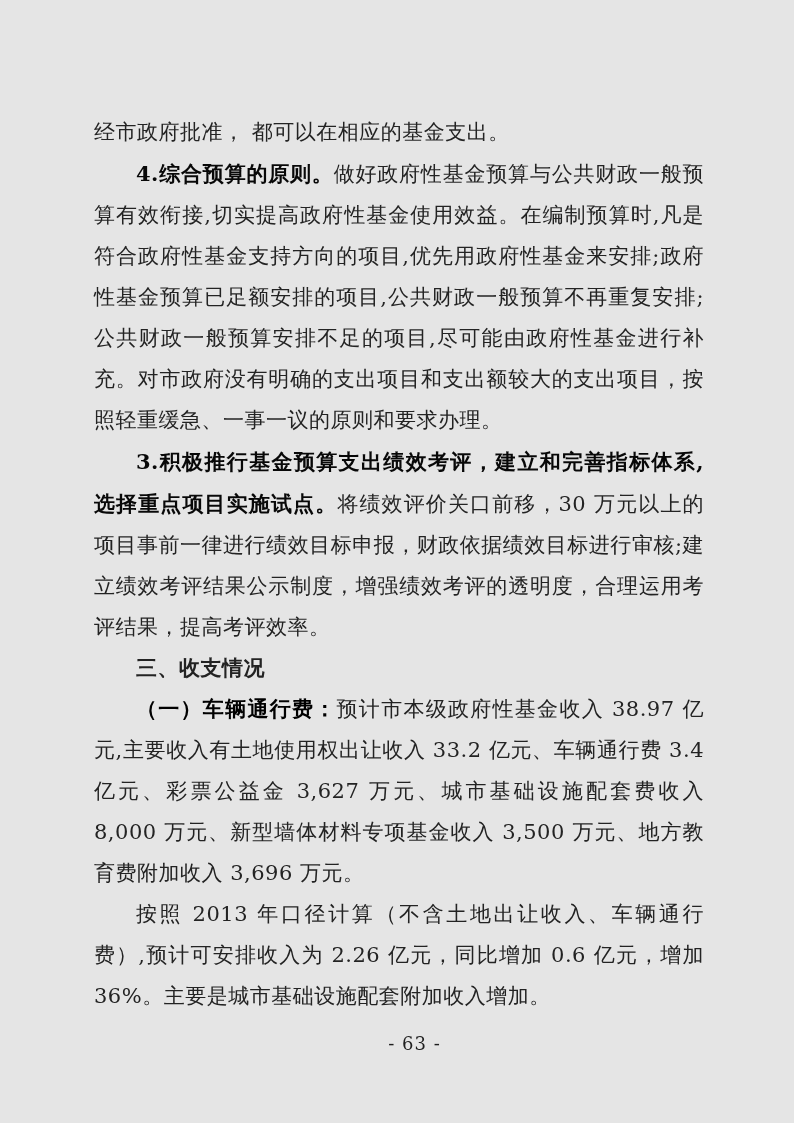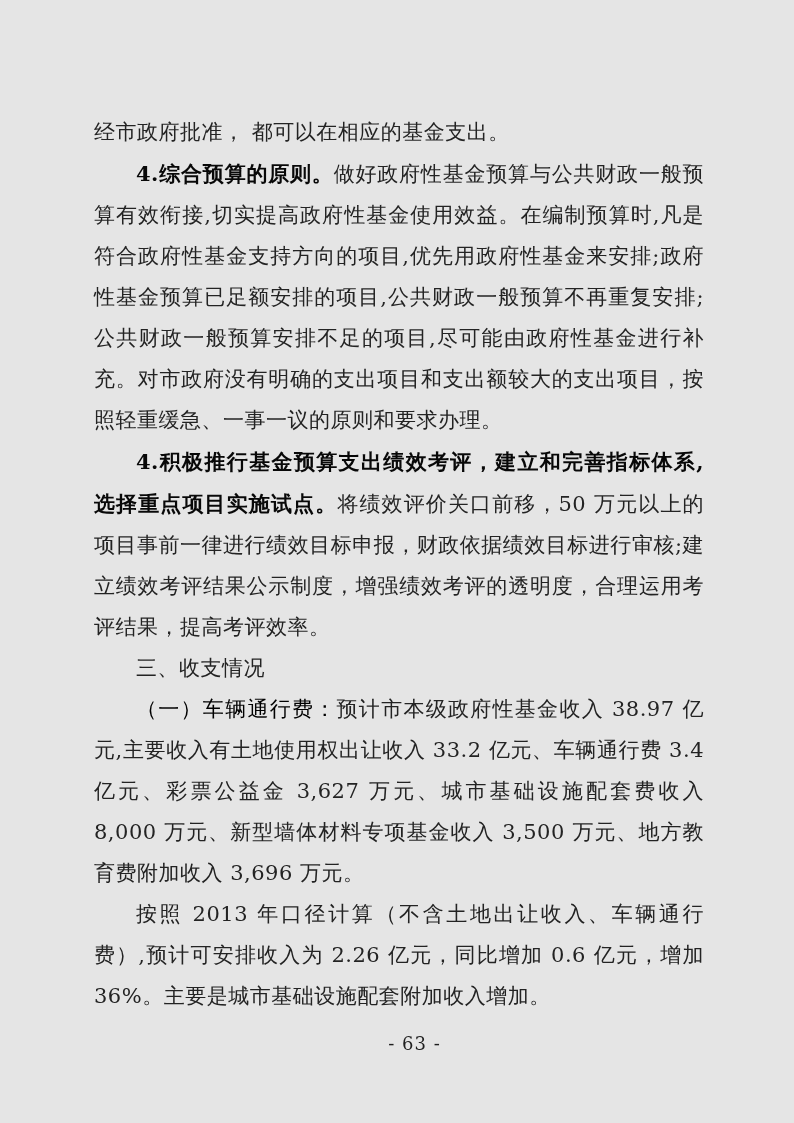--- a/index.html
+++ b/index.html
@@ -27,21 +27,21 @@
     color:#232323;
   }
   .indent{text-indent:2em;}
   .lead-bold{
     font-weight:bold;
     color:#080808;
     margin-top:20px;
   }
   .hei{
     font-family:"DejaVu Sans","Liberation Sans",sans-serif;
-    font-weight:normal;
+    font-weight:bold;
     color:#000000;
   }
   .section-heading{
     font-size:21px;
     line-height:41px;
     text-indent:2em;
     margin:0;
   }
   .footer{
     position:absolute;
@@ -56,21 +56,21 @@
 </head>
 <body>
 
 <div class="page">
   <div class="text-block">
 
     <p><span>经市政府批准， 都可以在相应的基金支出。</span></p>
 
     <p class="indent"><span class="lead-bold">4.综合预算的原则。</span><span>做好政府性基金预算与公共财政一般预算有效衔接,切实提高政府性基金使用效益。在编制预算时,凡是符合政府性基金支持方向的项目,优先用政府性基金来安排;政府性基金预算已足额安排的项目,公共财政一般预算不再重复安排;公共财政一般预算安排不足的项目,尽可能由政府性基金进行补充。对市政府没有明确的支出项目和支出额较大的支出项目，按照轻重缓急、一事一议的原则和要求办理。</span></p>
 
-    <p class="indent"><span class="lead-bold">4.积极推行基金预算支出绩效考评，建立和完善指标体系,选择重点项目实施试点。</span><span>将绩效评价关口前移，50 万元以上的项目事前一律进行绩效目标申报，财政依据绩效目标进行审核;建立绩效考评结果公示制度，增强绩效考评的透明度，合理运用考评结果，提高考评效率。</span></p>
+    <p class="indent"><span class="lead-bold">3.积极推行基金预算支出绩效考评，建立和完善指标体系,选择重点项目实施试点。</span><span>将绩效评价关口前移，30 万元以上的项目事前一律进行绩效目标申报，财政依据绩效目标进行审核;建立绩效考评结果公示制度，增强绩效考评的透明度，合理运用考评结果，提高考评效率。</span></p>
 
     <p class="section-heading hei"><span>三、收支情况</span></p>
 
     <p class="indent"><span class="hei">（一）车辆通行费：</span><span>预计市本级政府性基金收入 38.97 亿元,主要收入有土地使用权出让收入 33.2 亿元、车辆通行费 3.4 亿元、彩票公益金 3,627 万元、城市基础设施配套费收入 8,000 万元、新型墙体材料专项基金收入 3,500 万元、地方教育费附加收入 3,696 万元。</span></p>
 
     <p class="indent"><span>按照 2013 年口径计算（不含土地出让收入、车辆通行费）,预计可安排收入为 2.26 亿元，同比增加 0.6 亿元，增加 36%。主要是城市基础设施配套附加收入增加。</span></p>
 
   </div>
 
   <div class="footer">- 63 -</div>

